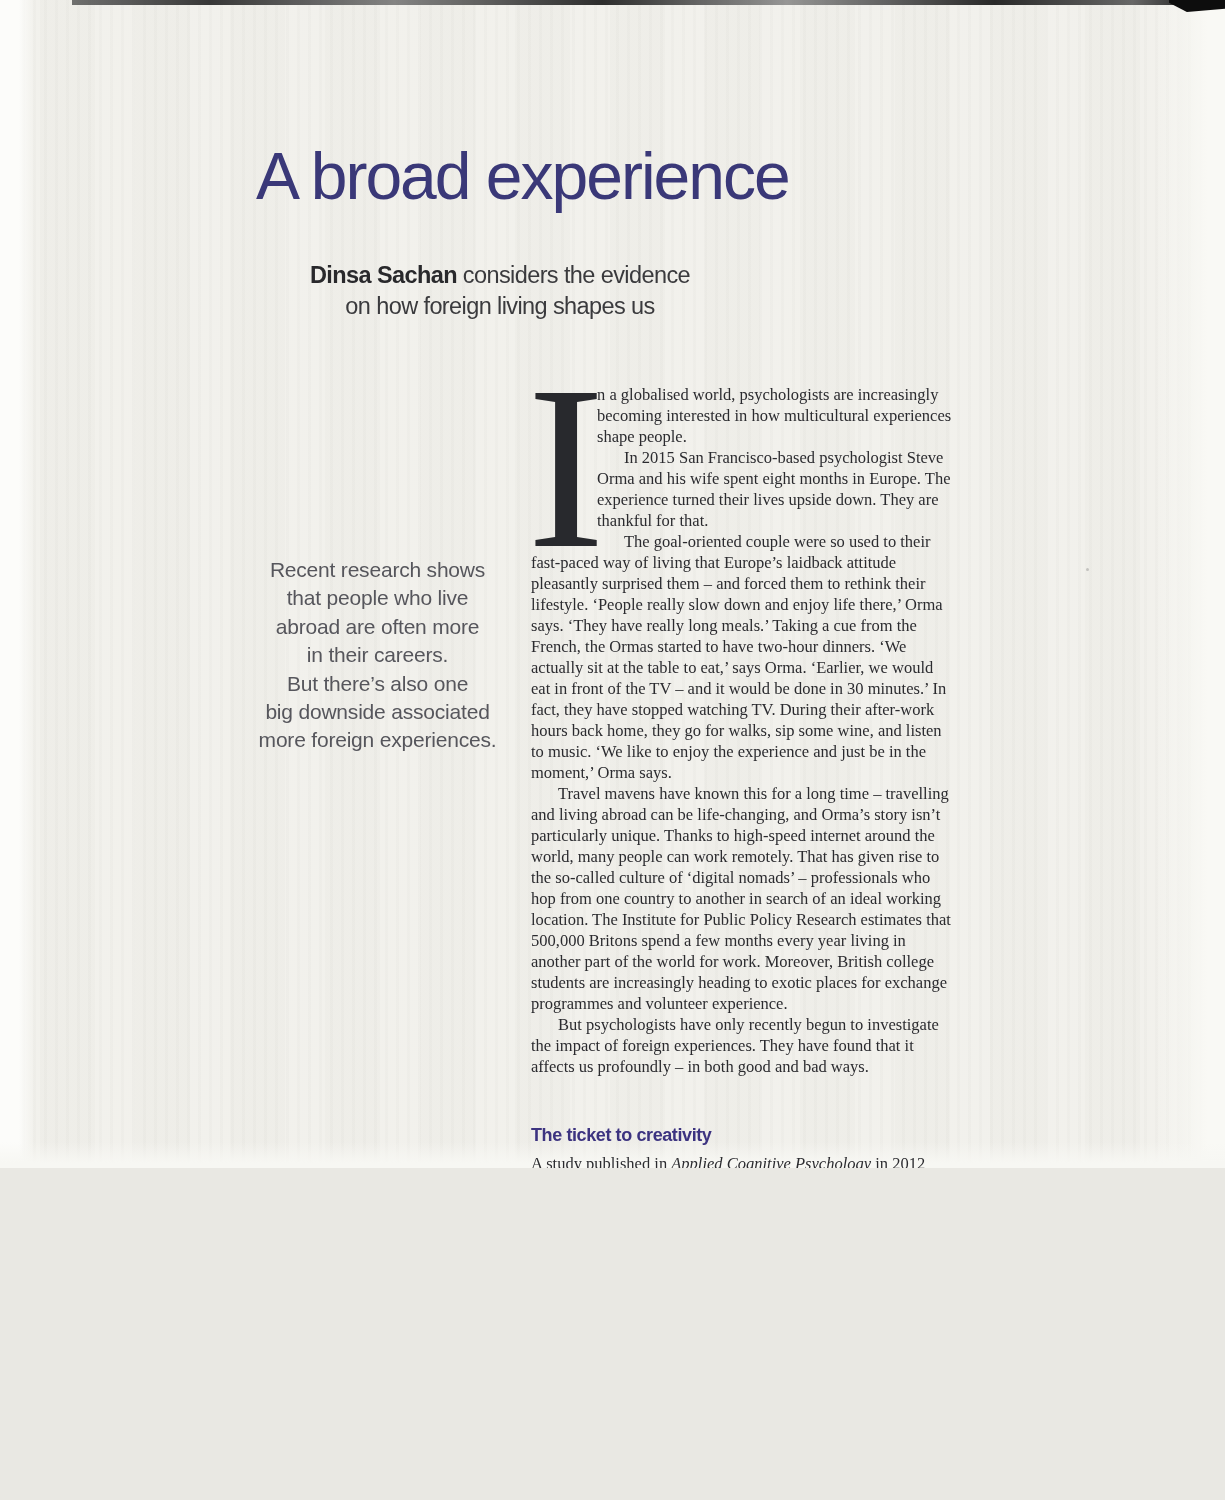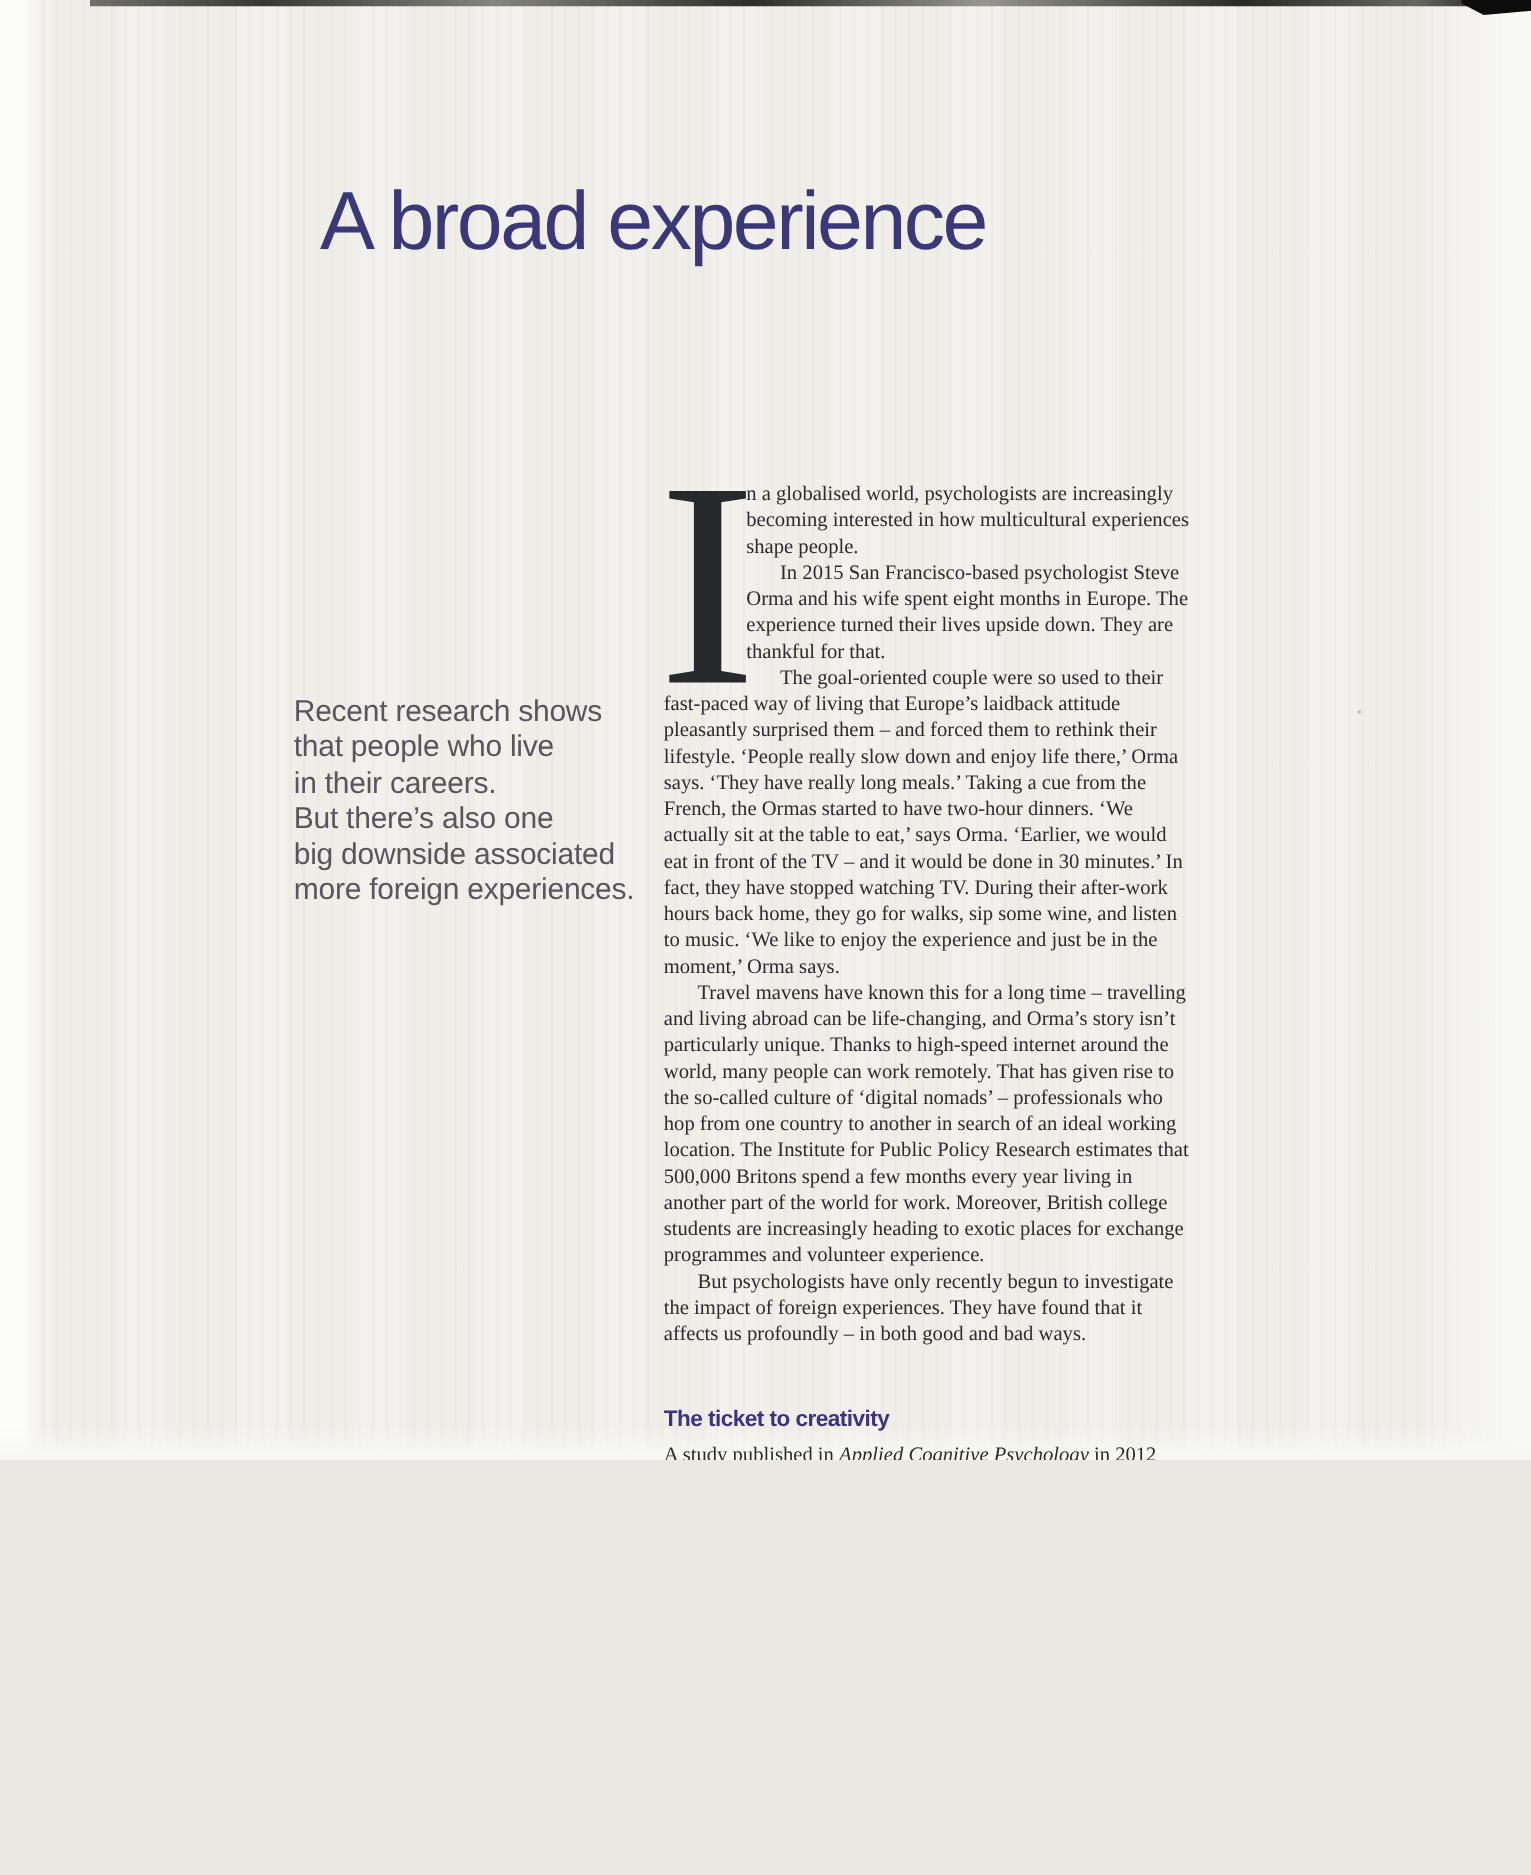--- a/index.html
+++ b/index.html
@@ -96,24 +96,25 @@
     font-weight: 700;
     color: #29292c;
   }
 
   
   .pullquote {
     position: absolute;
     left: 235px;
     top: 556px;
     width: 285px;
-    font-size: 24px;
+    font-size: 21px;
     line-height: 28.4px;
     letter-spacing: -0.2px;
     color: #56565c;
+    text-align: center;
   }
 
   
   .article {
     position: absolute;
     left: 531px;
     top: 384px;
     width: 424px;
     font-family: "Liberation Serif", serif;
     font-size: 16.5px;
@@ -178,24 +179,29 @@
   <div class="edge-bottom"></div>
   <div class="scan-strip-top"></div>
   <div class="scan-corner-mark"></div>
   <div class="scan-strip-bottom"></div>
   <div class="speck" style="left:97px;top:1349px;width:4px;height:3px;"></div>
   <div class="speck" style="left:35px;top:1354px;width:3px;height:3px;opacity:.6;"></div>
   <div class="speck" style="left:1086px;top:568px;width:3px;height:3px;opacity:.4;"></div>
 
   <h1 class="title">A broad experience</h1>
 
+  <div class="byline">
+    <div><span class="byline-author">Dinsa Sachan</span><span> considers the evidence</span></div>
+    <div>on how foreign living shapes us</div>
+  </div>
 
   <aside class="pullquote">
     <div>Recent research shows</div>
     <div>that people who live</div>
+    <div>abroad are often more</div>
     <div>in their careers.</div>
     <div>But there’s also one</div>
     <div>big downside associated</div>
     <div>more foreign experiences.</div>
   </aside>
 
   <main class="article">
     <p class="opening"><span class="dropcap-box">
           <span class="dropcap-letter">I</span>
         </span><span>n a globalised world, psychologists are increasingly becoming interested in how multicultural experiences shape people.</span></p>

